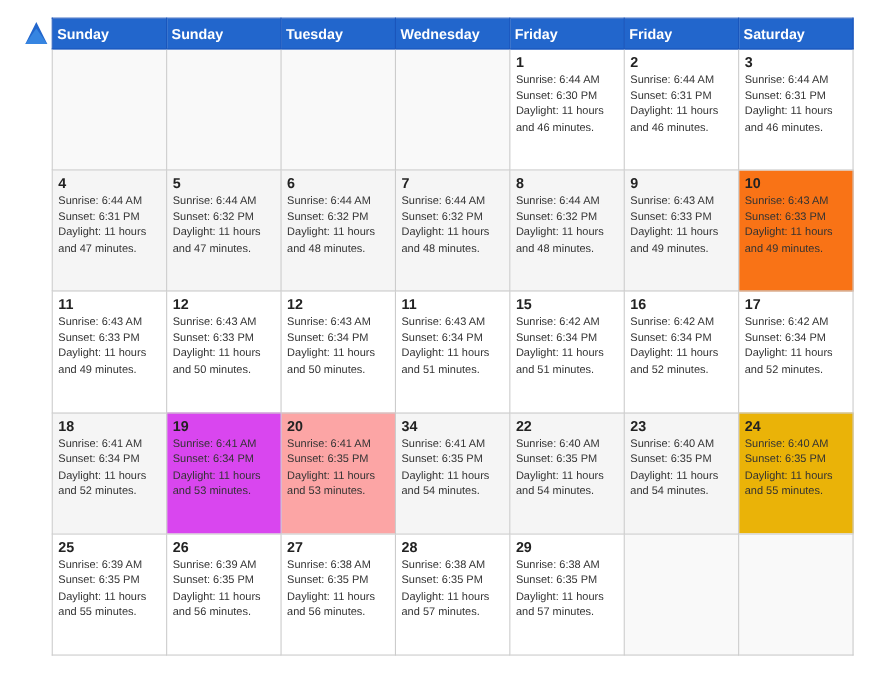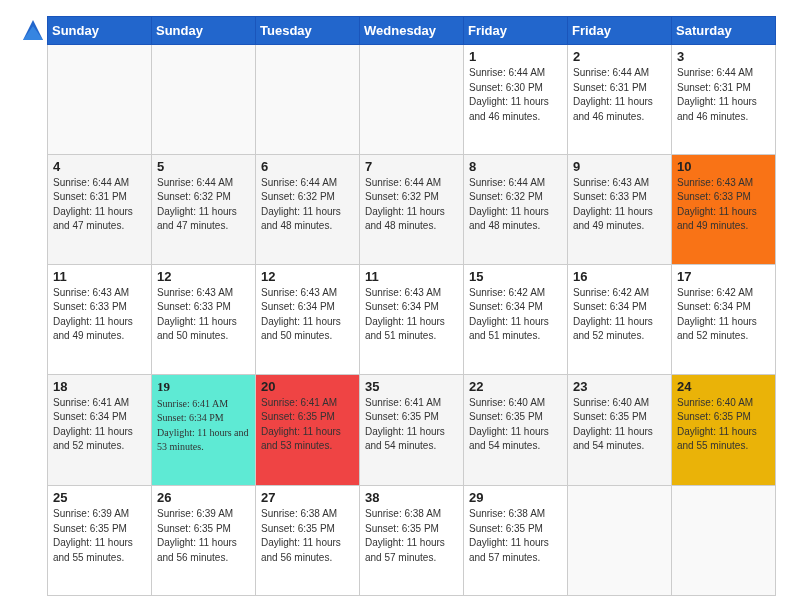--- a/index.html
+++ b/index.html
@@ -209,30 +209,30 @@
           <td>
             <div class="day-number">17</div>
             <div class="day-info">Sunrise: 6:42 AM<br>Sunset: 6:34 PM<br>Daylight: 11 hours and 52 minutes.</div>
           </td>
         </tr>
         <tr>
           <td style="background: rgb(245, 245, 245);">
             <div class="day-number">18</div>
             <div class="day-info">Sunrise: 6:41 AM<br>Sunset: 6:34 PM<br>Daylight: 11 hours and 52 minutes.</div>
           </td>
-          <td style="background: #5eead4; font-family: Liberation Serif, serif;">
+          <td style="background: #d946ef;">
             <div class="day-number">19</div>
             <div class="day-info">Sunrise: 6:41 AM<br>Sunset: 6:34 PM<br>Daylight: 11 hours and 53 minutes.</div>
           </td>
-          <td style="background: #ef4444;">
+          <td style="background: #fca5a5;">
             <div class="day-number">20</div>
             <div class="day-info">Sunrise: 6:41 AM<br>Sunset: 6:35 PM<br>Daylight: 11 hours and 53 minutes.</div>
           </td>
           <td style="background: rgb(245, 245, 245);">
-            <div class="day-number">35</div>
+            <div class="day-number">34</div>
             <div class="day-info">Sunrise: 6:41 AM<br>Sunset: 6:35 PM<br>Daylight: 11 hours and 54 minutes.</div>
           </td>
           <td style="background: rgb(245, 245, 245);">
             <div class="day-number">22</div>
             <div class="day-info">Sunrise: 6:40 AM<br>Sunset: 6:35 PM<br>Daylight: 11 hours and 54 minutes.</div>
           </td>
           <td style="background: rgb(245, 245, 245); margin-left: 14px;">
             <div class="day-number">23</div>
             <div class="day-info">Sunrise: 6:40 AM<br>Sunset: 6:35 PM<br>Daylight: 11 hours and 54 minutes.</div>
           </td>
@@ -248,21 +248,21 @@
           </td>
           <td>
             <div class="day-number">26</div>
             <div class="day-info">Sunrise: 6:39 AM<br>Sunset: 6:35 PM<br>Daylight: 11 hours and 56 minutes.</div>
           </td>
           <td>
             <div class="day-number">27</div>
             <div class="day-info">Sunrise: 6:38 AM<br>Sunset: 6:35 PM<br>Daylight: 11 hours and 56 minutes.</div>
           </td>
           <td>
-            <div class="day-number">38</div>
+            <div class="day-number">28</div>
             <div class="day-info">Sunrise: 6:38 AM<br>Sunset: 6:35 PM<br>Daylight: 11 hours and 57 minutes.</div>
           </td>
           <td>
             <div class="day-number">29</div>
             <div class="day-info">Sunrise: 6:38 AM<br>Sunset: 6:35 PM<br>Daylight: 11 hours and 57 minutes.</div>
           </td>
           <td class="empty"></td>
           <td class="empty"></td>
         </tr>
       </tbody>

